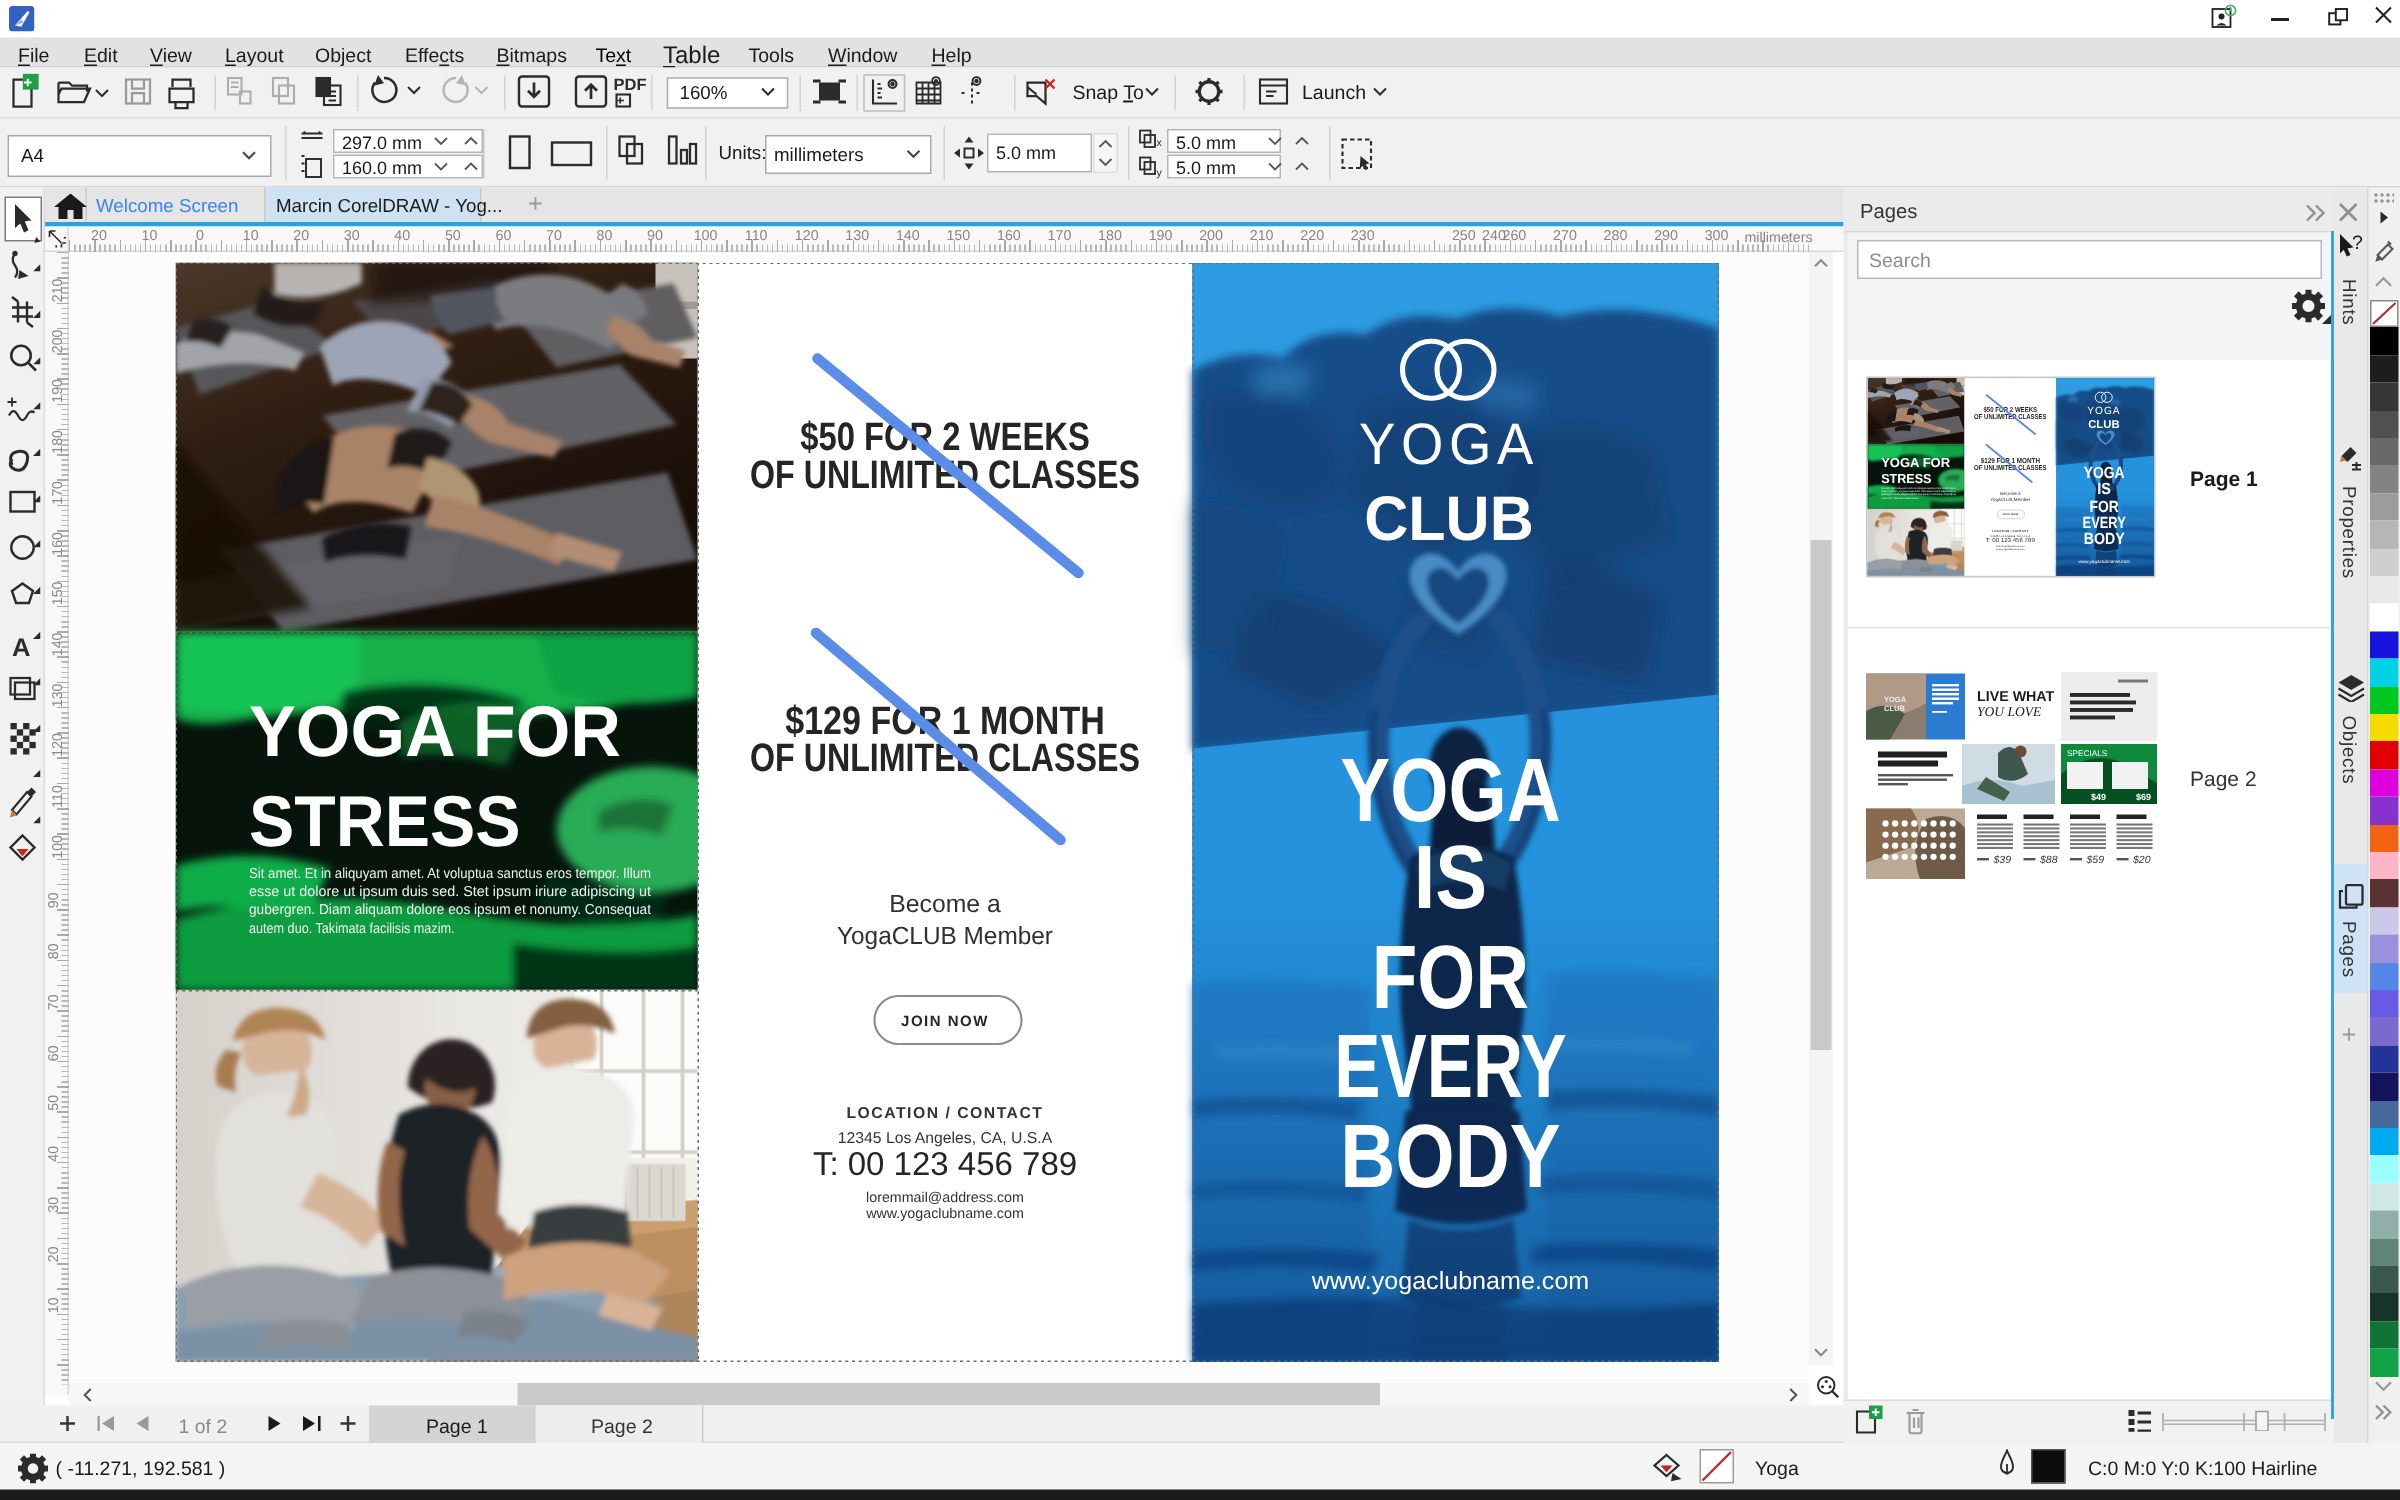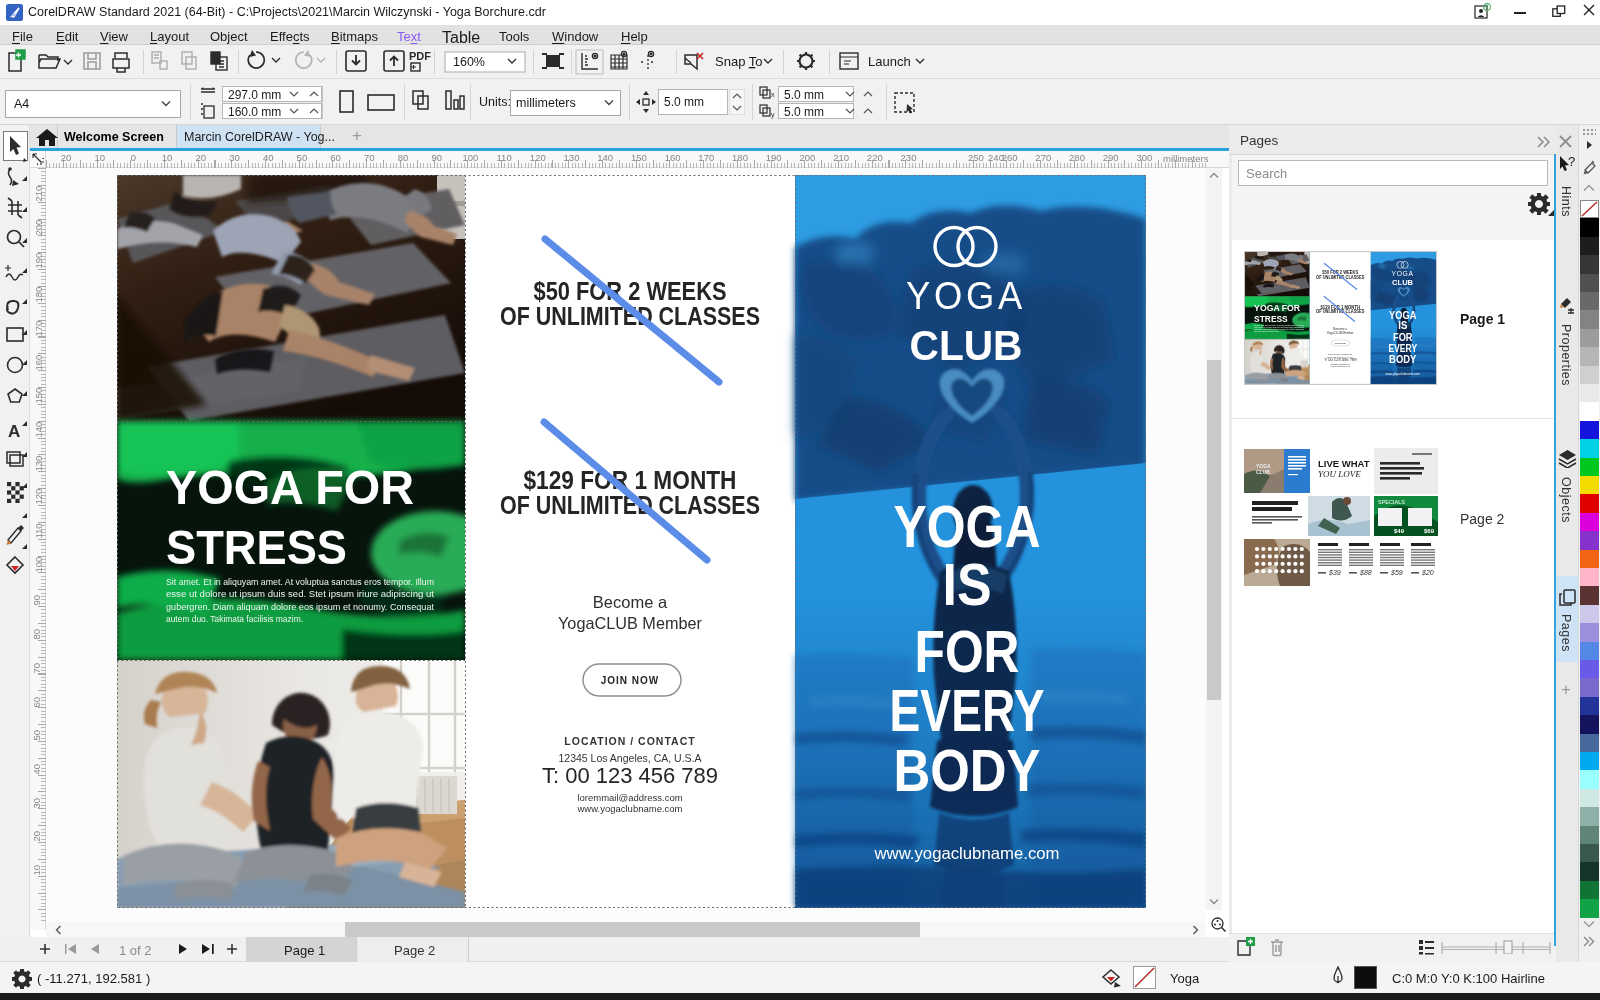--- a/index.html
+++ b/index.html
@@ -11,21 +11,20 @@
 svg{display:block}
 </style></head>
 <body>
 <div id="app">
 <div class="abs" style="left:0;top:0;width:1600px;height:25px;background:#fff"></div>
 <svg class="abs" style="left:6px;top:4px" width="17" height="17" viewBox="0 0 17 17">
 <rect width="17" height="17" rx="2.5" fill="#3263c3"></rect>
 <path d="M4 13 L12.6 3.2 L13.6 4.4 L8.2 13.8 Z" fill="#fff"></path>
 <path d="M4 13 L8 9 L10 11 Z" fill="#9db8e8"></path>
 </svg>
-    <div class="txt" style="left:28px;top:5px;font-size:12.5px;color:#1a1a1a;">CorelDRAW Standard 2021 (64-Bit) - C:\Projects\2021\Marcin Wilczynski - Yoga Borchure.cdr</div>
 <svg class="abs" style="left:1474px;top:3px" width="18" height="17" viewBox="0 0 18 17">
 <rect x="1" y="3" width="12" height="12" fill="none" stroke="#222" stroke-width="1.2"></rect>
 <circle cx="7" cy="8" r="2" fill="#222"></circle>
       <path d="M3.5 14 Q7 10.5 10.5 14 Z" fill="#222"></path>
 <circle cx="13" cy="4" r="3.4" fill="none" stroke="#49b26b" stroke-width="1.1"></circle>
 <rect x="12.5" y="1.5" width="1.1" height="3" fill="#49b26b"></rect>
 </svg>
     <div class="abs" style="left:1514px;top:12px;width:12px;height:2px;background:#222"></div>
 <svg class="abs" style="left:1552px;top:5px" width="14" height="14" viewBox="0 0 14 14">
 <rect x="0.8" y="3.8" width="7.5" height="7.5" fill="none" stroke="#222" stroke-width="1.3"></rect>
@@ -35,21 +34,21 @@
 <path d="M1 1 L11 11 M11 1 L1 11" stroke="#222" stroke-width="1.4"></path>
 </svg>
     <div class="abs" style="left:0;top:25px;width:1600px;height:20px;background:#e2e2e2;border-bottom:1px solid #cfcfcf"></div>
 <div class="txt" style="left:12px;top:29px;font-size:13px;color:#1a1a1a;"><u>F</u>ile</div>
 <div class="txt" style="left:56px;top:29px;font-size:13px;color:#1a1a1a;"><u>E</u>dit</div>
 <div class="txt" style="left:100px;top:29px;font-size:13px;color:#1a1a1a;"><u>V</u>iew</div>
 <div class="txt" style="left:150px;top:29px;font-size:13px;color:#1a1a1a;"><u>L</u>ayout</div>
 <div class="txt" style="left:210px;top:29px;font-size:13px;color:#1a1a1a;">Object</div>
 <div class="txt" style="left:270px;top:29px;font-size:13px;color:#1a1a1a;">Effe<u>c</u>ts</div>
 <div class="txt" style="left:331px;top:29px;font-size:13px;color:#1a1a1a;"><u>B</u>itmaps</div>
-<div class="txt" style="left:397px;top:29px;font-size:13px;color:#8b5cf6;text-align:right;">Te<u>x</u>t</div>
+<div class="txt" style="left:397px;top:29px;font-size:13px;color:#000000;text-align:right;">Te<u>x</u>t</div>
 <div class="txt" style="left:442px;top:29px;font-size:16px;color:#1a1a1a;"><u>T</u>able</div>
 <div class="txt" style="left:499px;top:29px;font-size:13px;color:#1a1a1a;">Tools</div>
 <div class="txt" style="left:552px;top:29px;font-size:13px;color:#1a1a1a;"><u>W</u>indow</div>
 <div class="txt" style="left:621px;top:29px;font-size:13px;color:#1a1a1a;"><u>H</u>elp</div>
 <div class="abs" style="left:0;top:45px;width:1600px;height:34px;background:#f1f1f1;border-bottom:1px solid #dadada"></div>
 <svg class="abs" style="left:0;top:45px" width="960" height="34" viewBox="0 0 960 34">
 <g fill="none" stroke="#2b2b2b" stroke-width="1.5">
  <path d="M9 8 h8 l4 4 v14 h-12 z"></path>
  <g stroke="#1f9e46">
           <rect x="16" y="5" width="9" height="9" fill="#1f9e46"></rect>
@@ -242,21 +241,21 @@
 <path d="M15 14 l6 5 l-2.5 0.5 l1.5 3 l-2 1 l-1.5 -3 l-2 2 z" fill="#2b2b2b"></path>
 </svg>
     <div class="abs" style="left:0;top:125px;width:1600px;height:24px;background:#e5e5e5"></div>
 <div class="abs" style="left:177px;top:125px;width:143px;height:24px;background:#cfe2f4"></div>
 <div class="abs" style="left:57px;top:125px;width:1px;height:24px;background:#c9c9c9"></div>
 <div class="abs" style="left:176px;top:125px;width:1px;height:24px;background:#c9c9c9"></div>
 <div class="abs" style="left:320px;top:125px;width:1px;height:24px;background:#c9c9c9"></div>
 <svg class="abs" style="left:36px;top:129px" width="22" height="17" viewBox="0 0 22 17">
 <path d="M11 0 L22 9 H19 V17 H13 V11 H9 V17 H3 V9 H0 Z" fill="#1a1a1a"></path>
 </svg>
-    <div class="txt" style="left:64px;top:130px;font-size:12.5px;color:#000000;font-weight:bold;">Welcome Screen</div>
+    <div class="txt" style="left:64px;top:130px;font-size:12.5px;color:#3b82f6;">Welcome Screen</div>
 <div class="txt" style="left:184px;top:130px;font-size:12.5px;color:#1a1a1a;">Marcin CorelDRAW - Yog...</div>
 <div class="txt" style="left:352px;top:126px;font-size:17px;color:#9a9a9a;">+</div>
 <div class="abs" style="left:30px;top:148px;width:1199px;height:3px;background:#29a3dc"></div>
 <div class="abs" style="left:0;top:125px;width:30px;height:837px;background:#f1f1f1;border-right:1px solid #dcdcdc"></div>
 <div class="abs" style="left:3px;top:131px;width:25px;height:30px;background:#fff;border:1px solid #7a7a7a"></div>
 <svg class="abs" style="left:0px;top:125px" width="30" height="470" viewBox="0 0 30 470">
 <g fill="#2b2b2b">
 <path d="M10 11 L21 22 L16.5 22.5 L19 28.5 L16 30 L13.5 24 L10 27 Z"></path>
 <path d="M24 33 l3 3 l-4 1 z"></path>
 </g>

